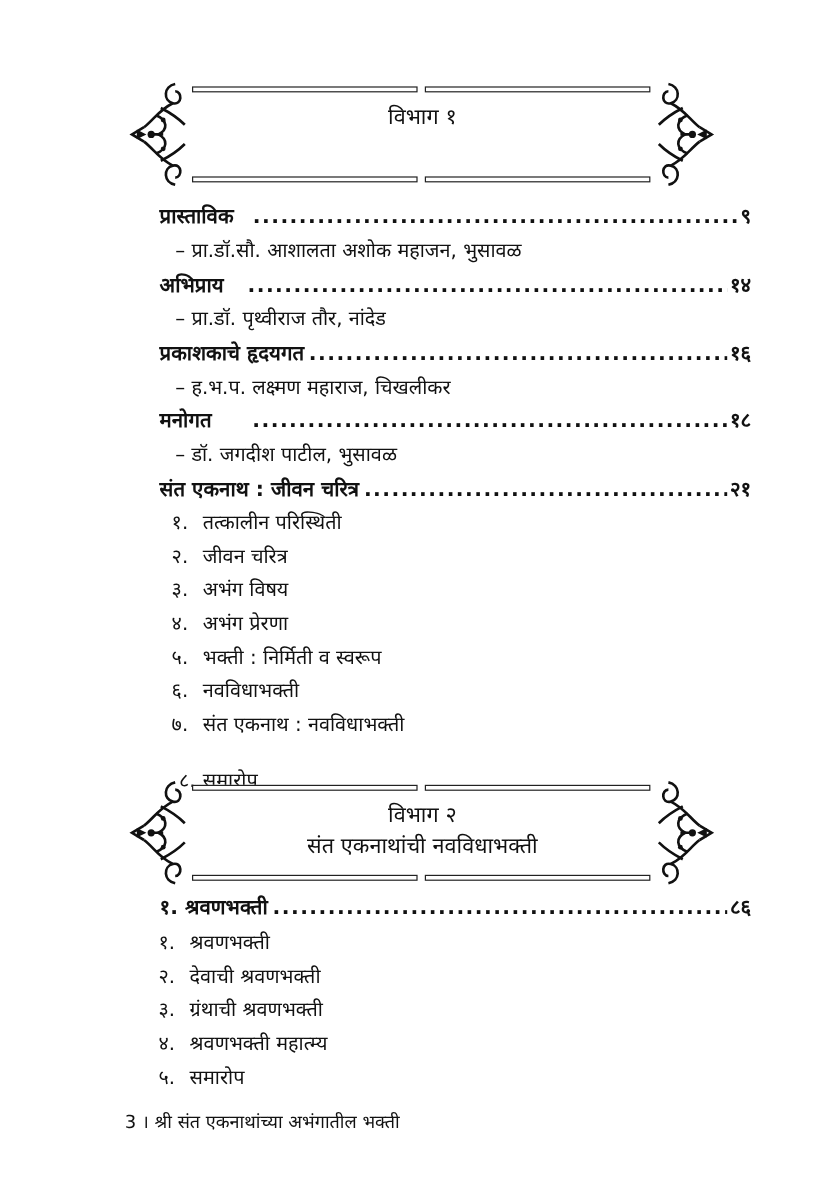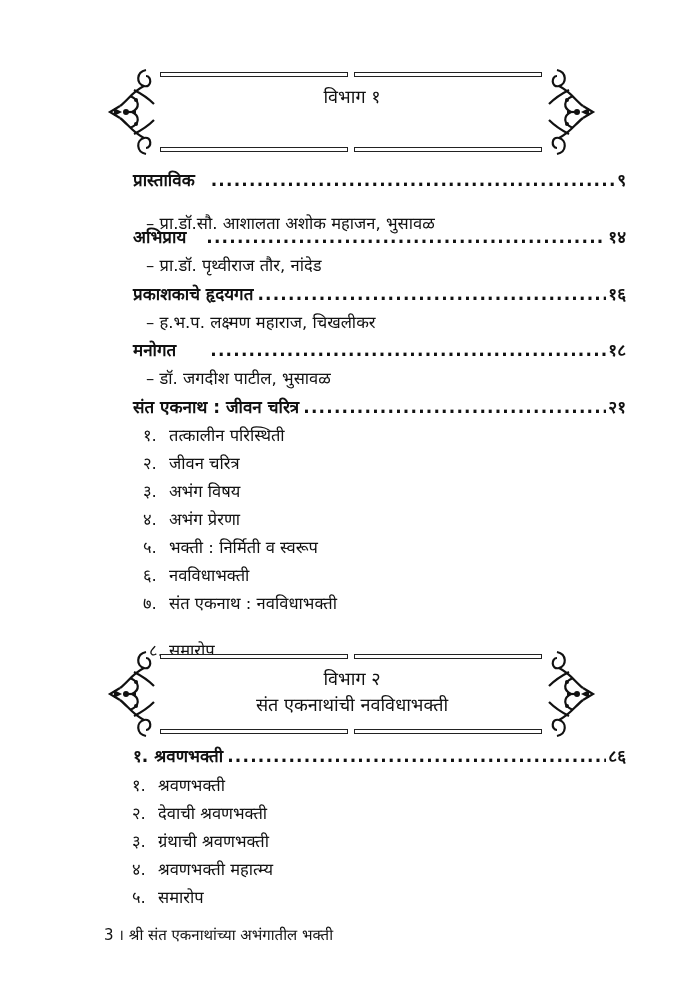--- a/index.html
+++ b/index.html
@@ -89,21 +89,21 @@
       </g>
     </svg>
   </div>
 
   <div class="entry" style="top:168px;">
     <span class="title">प्रास्ताविक</span>
     <span class="gap" style="width:14px"></span>
     <span class="dots">...............................................................................................................</span>
     <span class="pg">९</span>
   </div>
-  <div class="author" style="top:196px;margin-top:15px;">– प्रा.डॉ.सौ. आशालता अशोक महाजन, भुसावळ</div>
+  <div class="author" style="top:196px;">– प्रा.डॉ.सौ. आशालता अशोक महाजन, भुसावळ</div>
 
   <div class="entry" style="top:225px;">
     <span class="title">अभिप्राय</span>
     <span class="gap" style="width:18px"></span>
     <span class="dots">...............................................................................................................</span>
     <span class="pg">१४</span>
   </div>
   <div class="author" style="top:253px;">– प्रा.डॉ. पृथ्वीराज तौर, नांदेड</div>
 
   <div class="entry" style="top:282px;">

